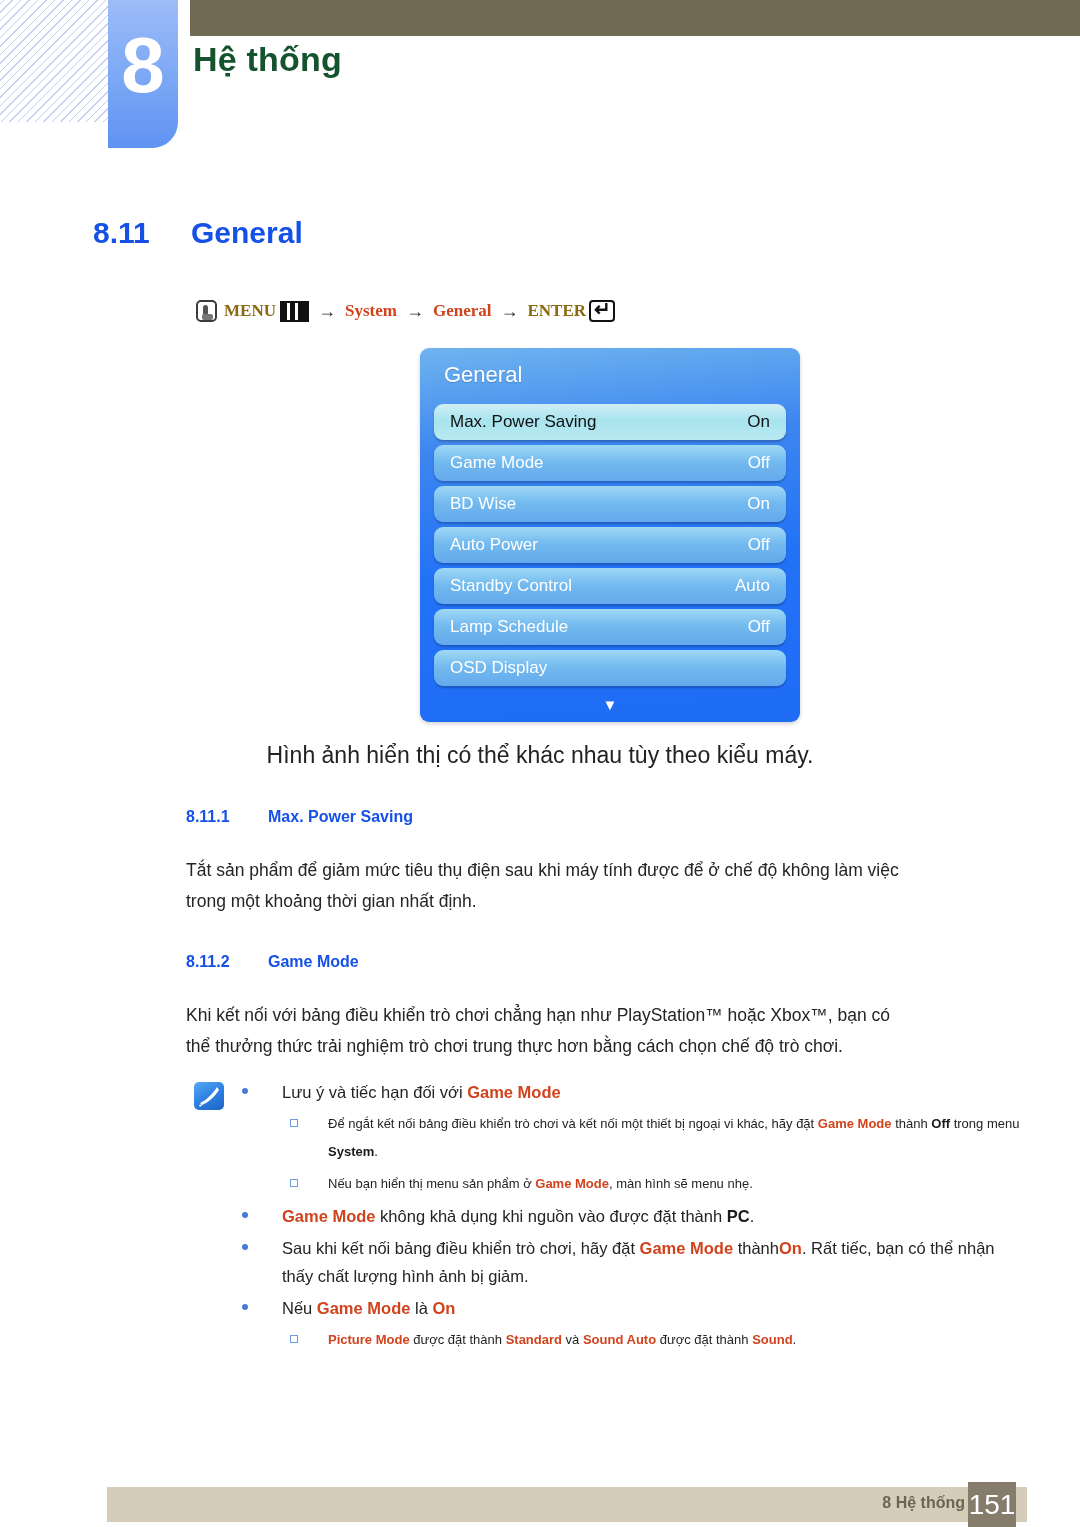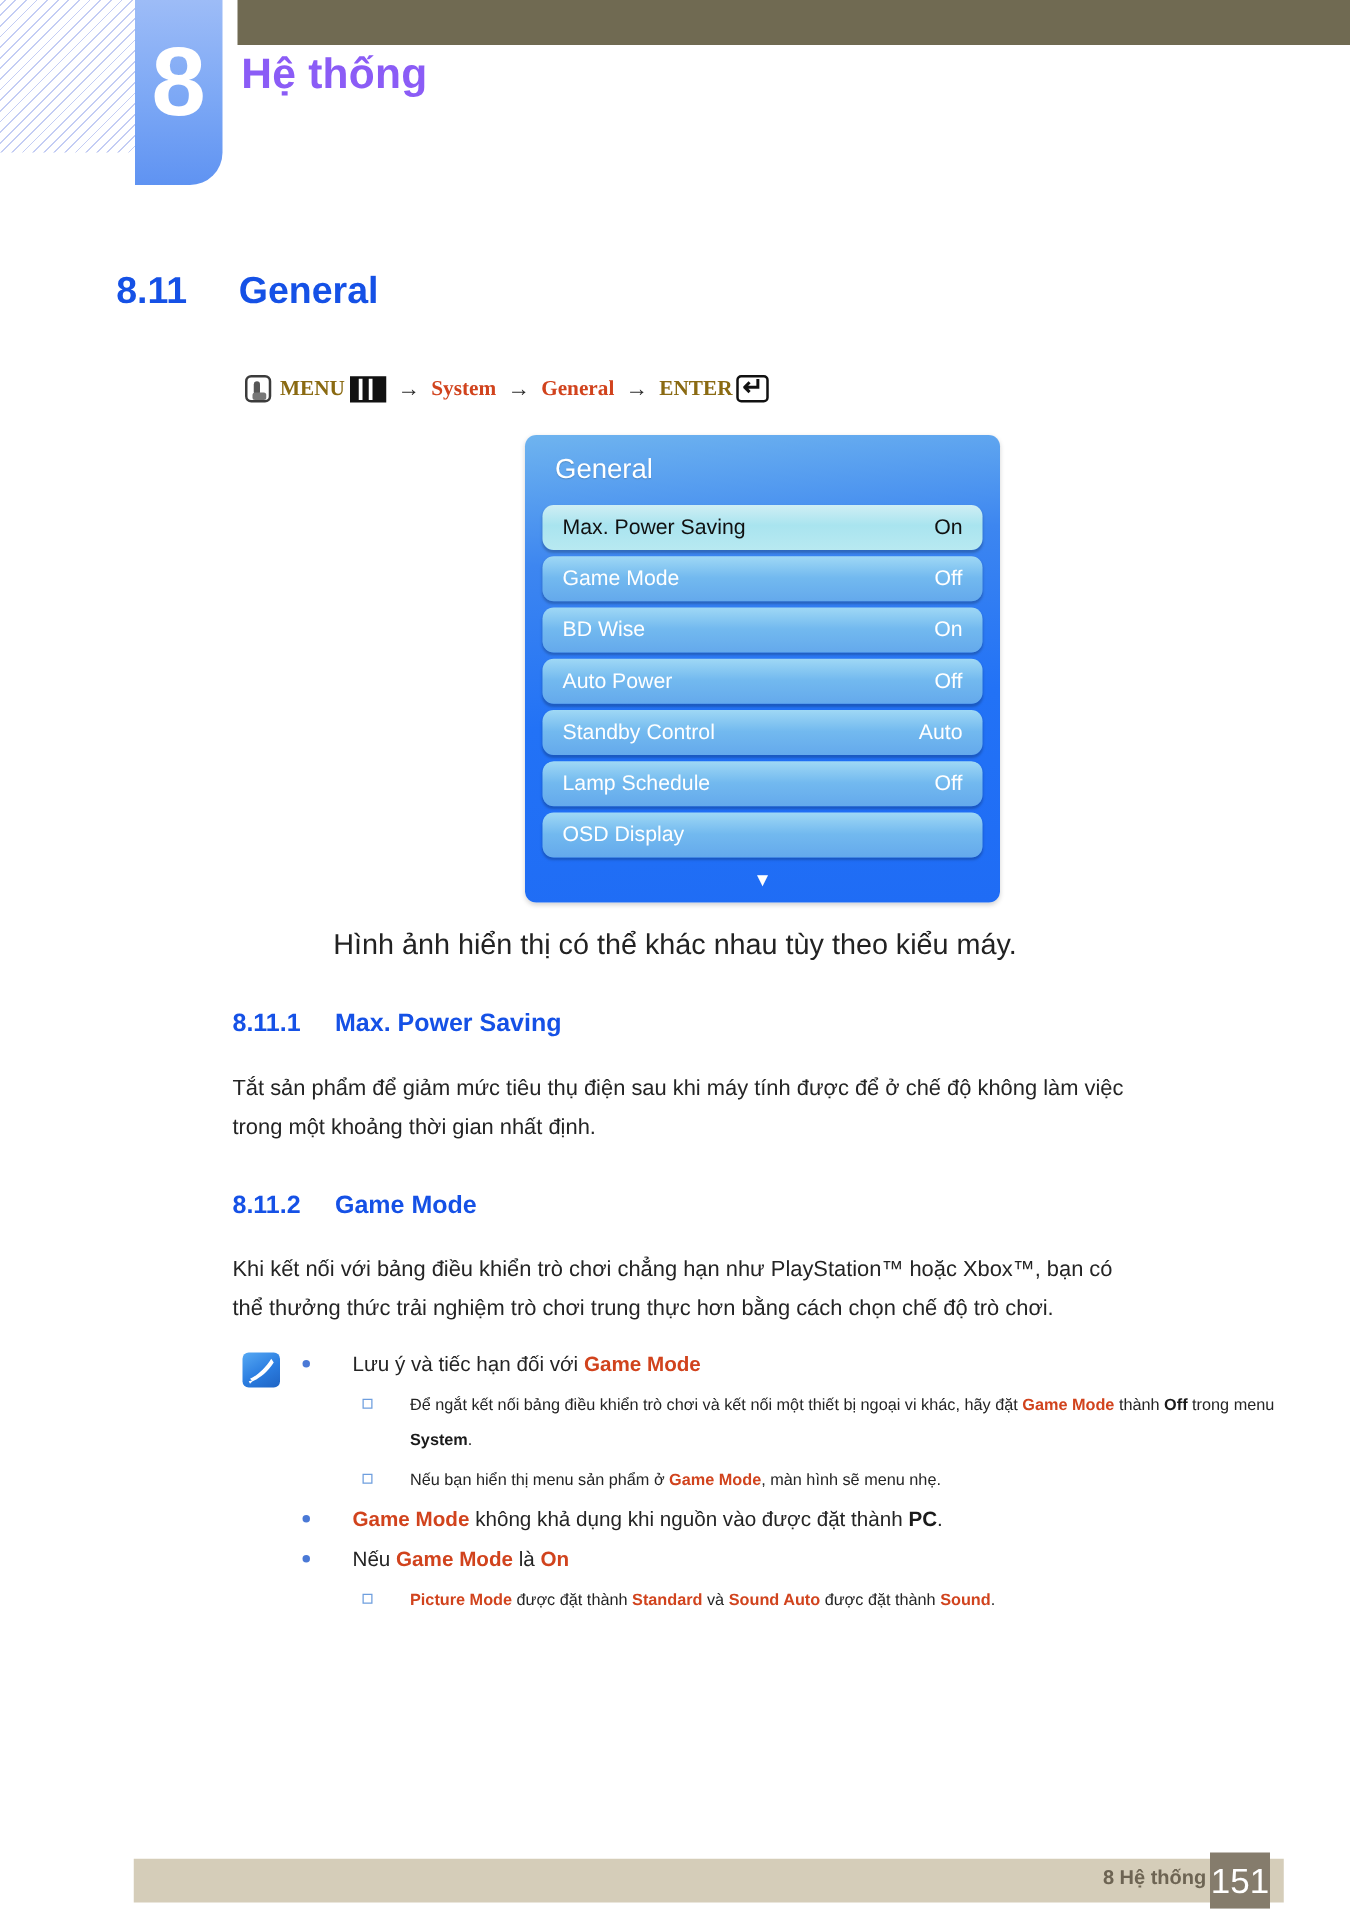--- a/index.html
+++ b/index.html
@@ -33,21 +33,21 @@
     display:flex; align-items:center; justify-content:center;
     color:#ffffff; font-size:78px; font-weight:bold; line-height:1;
     padding-bottom:18px;
   }
   .olive-bar {
     position:absolute; left:190px; top:0; width:890px; height:36px;
     background:#706a52;
   }
   .chapter-title {
     position:absolute; left:193px; top:40px;
-    color:#8b5cf6; font-size:34px; font-weight:bold; letter-spacing:.2px;
+    color:#14532d; font-size:34px; font-weight:bold; letter-spacing:.2px;
   }
 
   
   .sec-title {
     position:absolute; left:93px; top:216px;
     color:#1551e6; font-size:30px; font-weight:bold;
     display:flex; align-items:baseline;
   }
   .sec-title .num { width:98px; }
 
@@ -127,21 +127,21 @@
 
   
   .caption {
     position:absolute; left:0; top:742px; width:1080px;
     text-align:center; color:#222; font-size:23px;
   }
 
   
   .sub-head {
     position:absolute; left:186px;
-    color:#1551e6; font-size:20px; font-weight:bold;
+    color:#1551e6; font-size:16px; font-weight:bold;
     display:flex; align-items:baseline;
   }
   .sub-head .num { width:82px; }
   .para {
     position:absolute; left:186px; width:716px;
     color:#242424; font-size:17.5px; line-height:31px; text-align:left;
   }
 
   
   .note-icon {
@@ -269,19 +269,20 @@
   <svg width="30" height="28" viewBox="0 0 30 28" aria-hidden="true">
     <path d="M6 21 C11 19 18 13 23 5 L25 8 C20 16 13 21 8 23 Z" fill="#ffffff"></path>
     <path d="M5 23 L9 22 L6 25 Z" fill="#ffffff"></path>
   </svg>
 </div>
 <div class="notes" id="notes-root">
     <div class="n-l1"><span class="bullet"></span><span>Lưu ý và tiếc hạn đối với </span><span class="rd">Game Mode</span></div>
     <div class="n-l2"><span class="sq"></span><span>Để ngắt kết nối bảng điều khiển trò chơi và kết nối một thiết bị ngoại vi khác, hãy đặt </span><span class="rd">Game Mode</span><span> thành </span><span class="bk">Off</span><span> trong menu </span><span class="bk">System</span><span>.</span></div>
     <div class="n-l2"><span class="sq"></span><span>Nếu bạn hiển thị menu sản phẩm ở </span><span class="rd">Game Mode</span><span>, màn hình sẽ menu nhẹ.</span></div>
     <div class="n-l1"><span class="bullet"></span><span class="rd">Game Mode</span><span> không khả dụng khi nguồn vào được đặt thành </span><span class="bk">PC</span><span>.</span></div>
+    <div class="n-l1"><span class="bullet"></span><span>Sau khi kết nối bảng điều khiển trò chơi, hãy đặt </span><span class="rd">Game Mode</span><span> thành</span><span class="rd">On</span><span>. Rất tiếc, bạn có thể nhận thấy chất lượng hình ảnh bị giảm.</span></div>
     <div class="n-l1"><span class="bullet"></span><span>Nếu </span><span class="rd">Game Mode</span><span> là </span><span class="rd">On</span></div>
     <div class="n-l2"><span class="sq"></span><span class="rd">Picture Mode</span><span> được đặt thành </span><span class="rd">Standard</span><span> và </span><span class="rd">Sound Auto</span><span> được đặt thành </span><span class="rd">Sound</span><span>.</span></div>
   </div>
 
 <div class="footer-bar"></div>
 <div class="footer-text">8 Hệ thống</div>
 <div class="page-num">151</div>
 
 </body></html>

